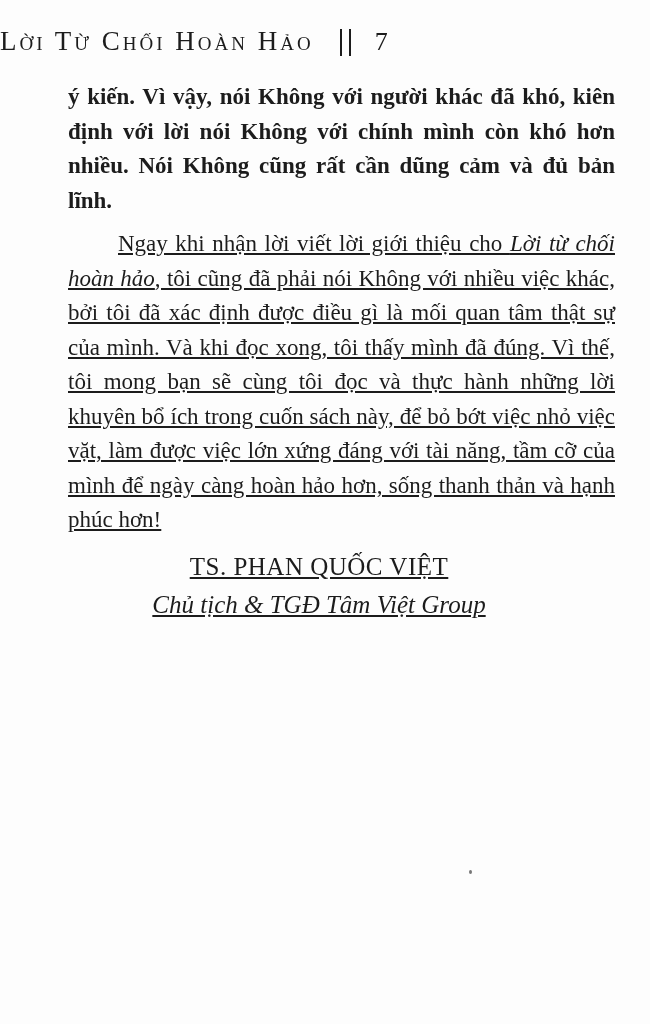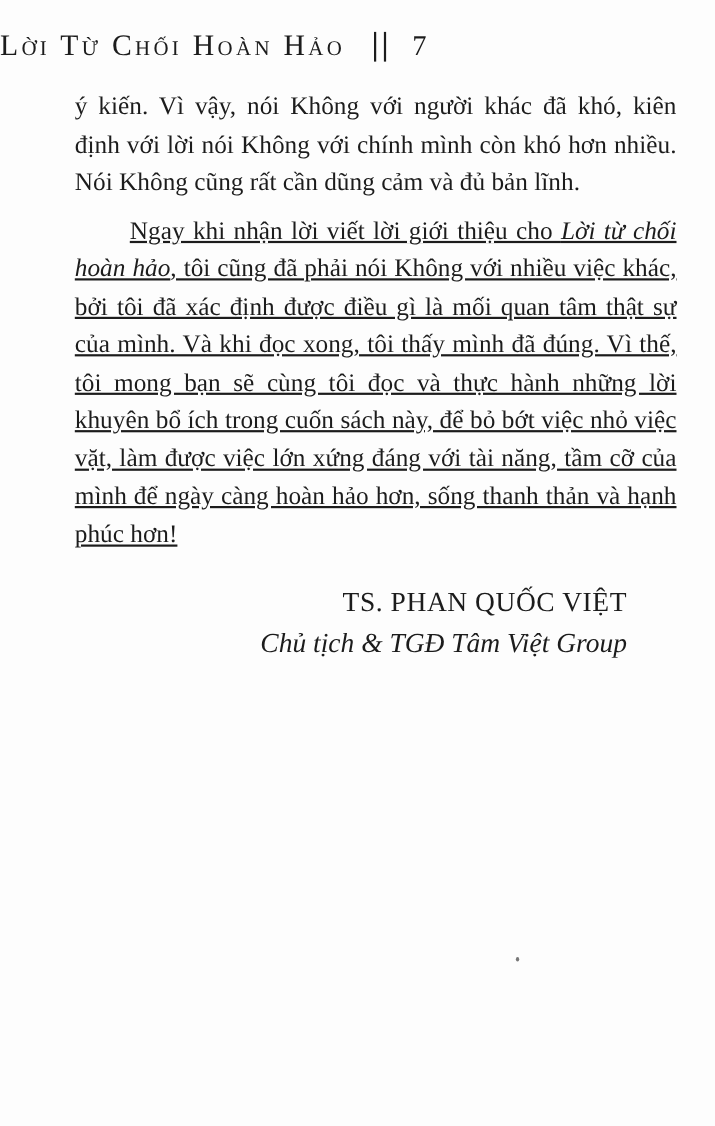--- a/index.html
+++ b/index.html
@@ -42,28 +42,29 @@
     font-size: 26px;
   }
   
   .body-text {
     margin: 23px 35px 0 68px; 
     font-size: 23px;
     line-height: 34.5px;
     text-align: justify;
   }
   .para { margin: 0; }
-  .para.first { margin-bottom: 9px; }
+  .para.first { margin-bottom: 9px; font-weight: bold; }
   .para.indent { text-indent: 50px; text-decoration: underline; }
   .book-title { font-style: italic; }
   
   .signature {
-    margin-top: 26px;
+    margin-top: 10px;
     padding-right: 45px;
-    text-align: right;
+    text-align: center;
+    text-decoration: underline;
   }
   .sig-name {
     font-size: 25px;
     line-height: 38px;
     letter-spacing: 0.5px;
   }
   .sig-role {
     font-style: italic;
     font-size: 25px;
     line-height: 37px;

